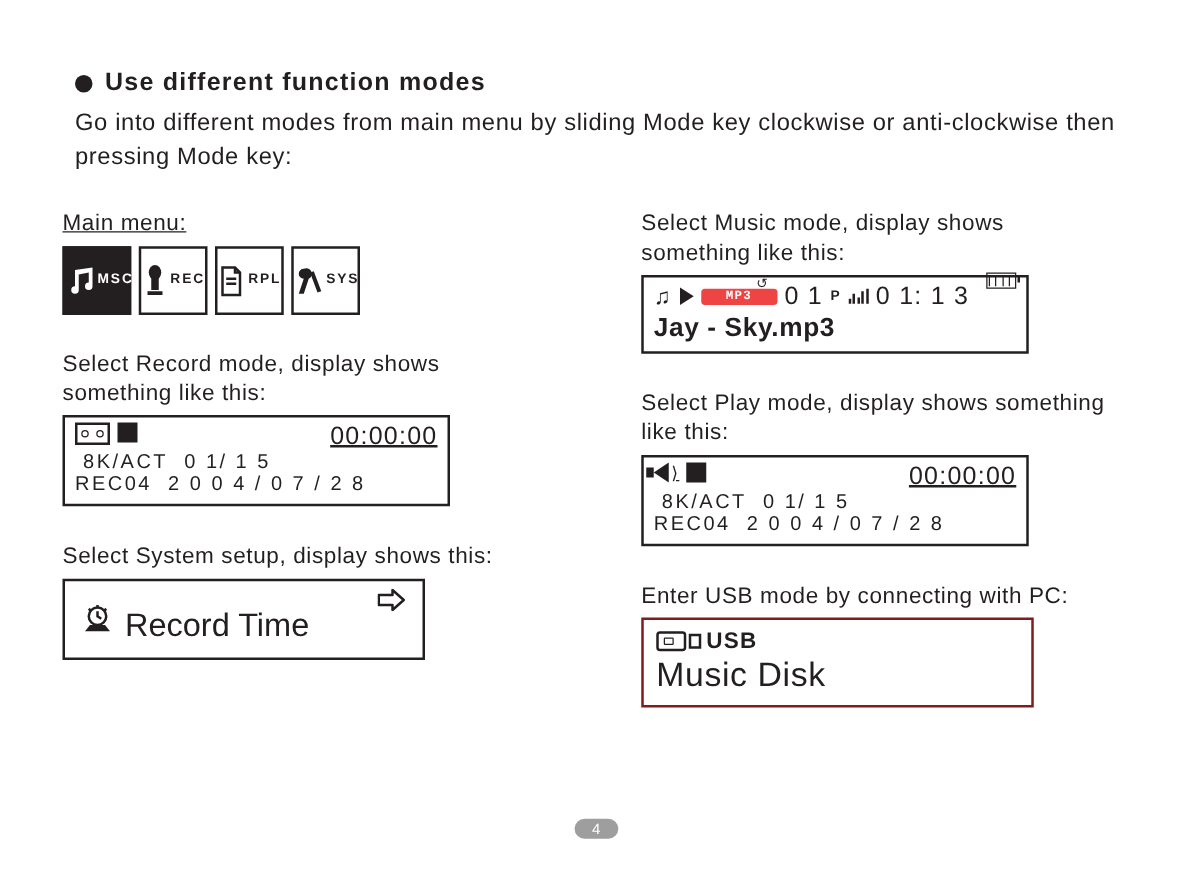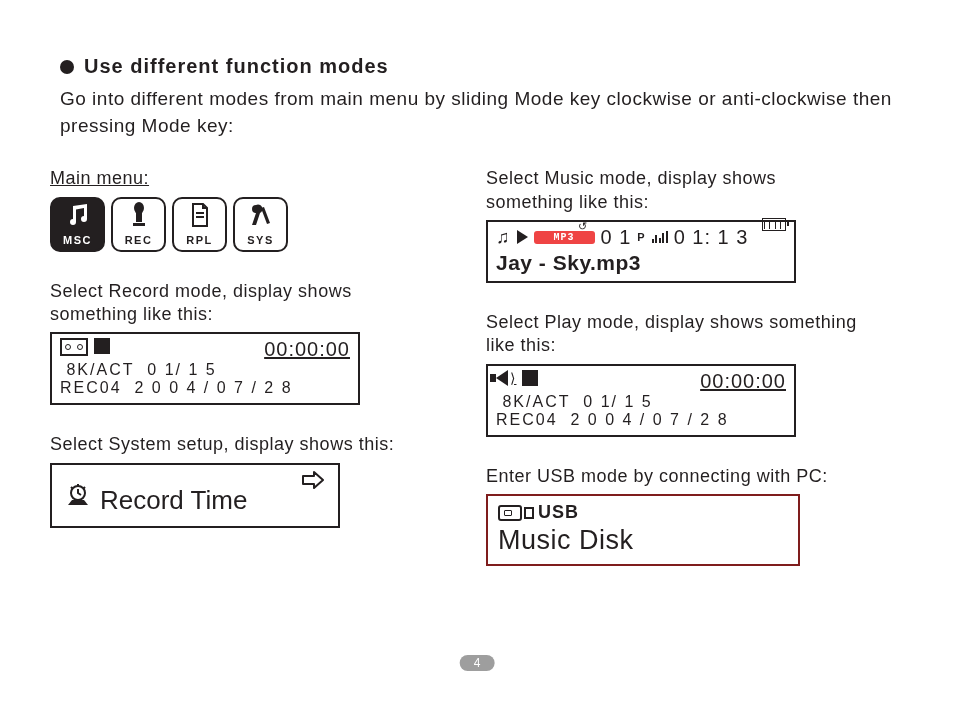--- a/index.html
+++ b/index.html
@@ -35,21 +35,21 @@
   }
   .intro {
     font-size: 19px;
     letter-spacing: 0.5px;
     line-height: 1.4;
     margin-left: 10px;
     margin-bottom: 28px;
   }
   .columns {
     display: flex;
-    gap: 56px;
+    gap: 83px;
   }
   .col {
     width: 380px;
   }
   .block {
     margin-bottom: 28px;
   }
   .caption {
     font-size: 18px;
     letter-spacing: 0.5px;
@@ -67,23 +67,23 @@
   
   .menu-icons {
     display: flex;
     gap: 6px;
     align-items: flex-end;
   }
   .menu-icon {
     width: 55px;
     height: 55px;
     border: 2px solid #231f20;
-    border-radius: 10px;
-    display: flex;
-    flex-direction: column;
+    border-radius: 0;
+    display: flex;
+    flex-direction: row;
     align-items: center;
     justify-content: space-between;
     padding: 2px 0 0 0;
     box-sizing: border-box;
   }
   .menu-icon.active {
     background: #231f20;
     color: #fff;
   }
   .menu-icon .icon-area {

